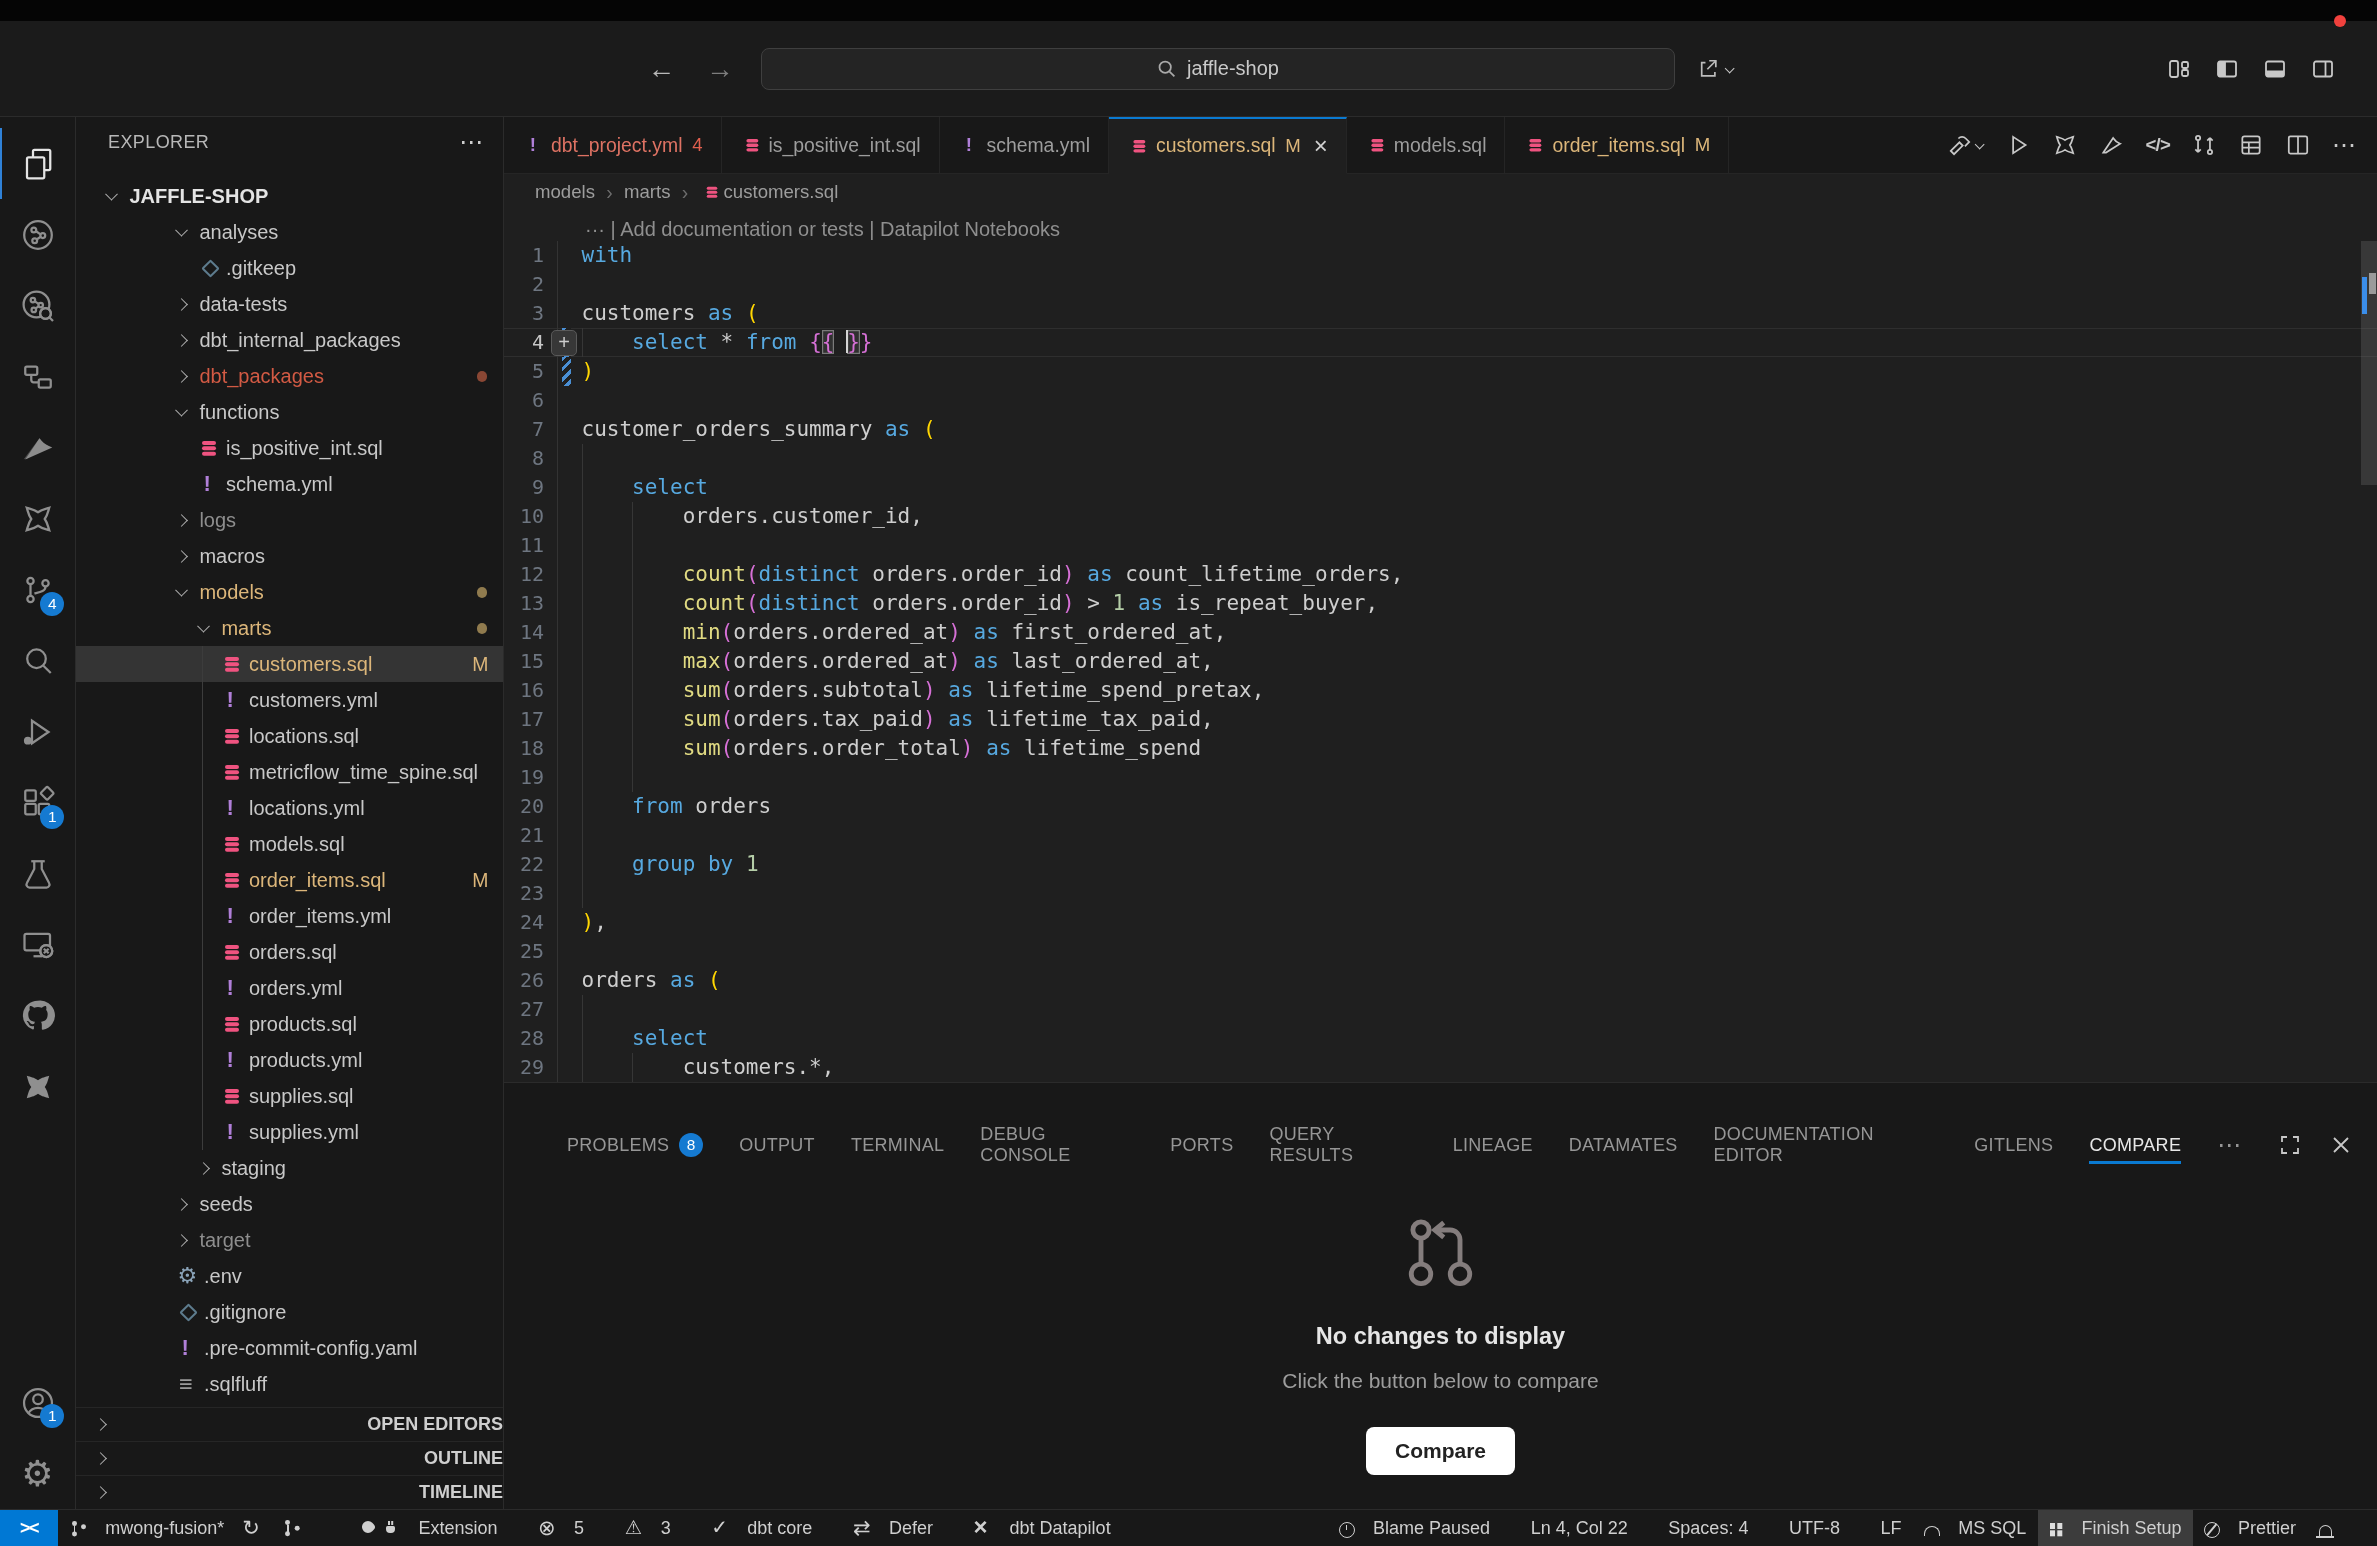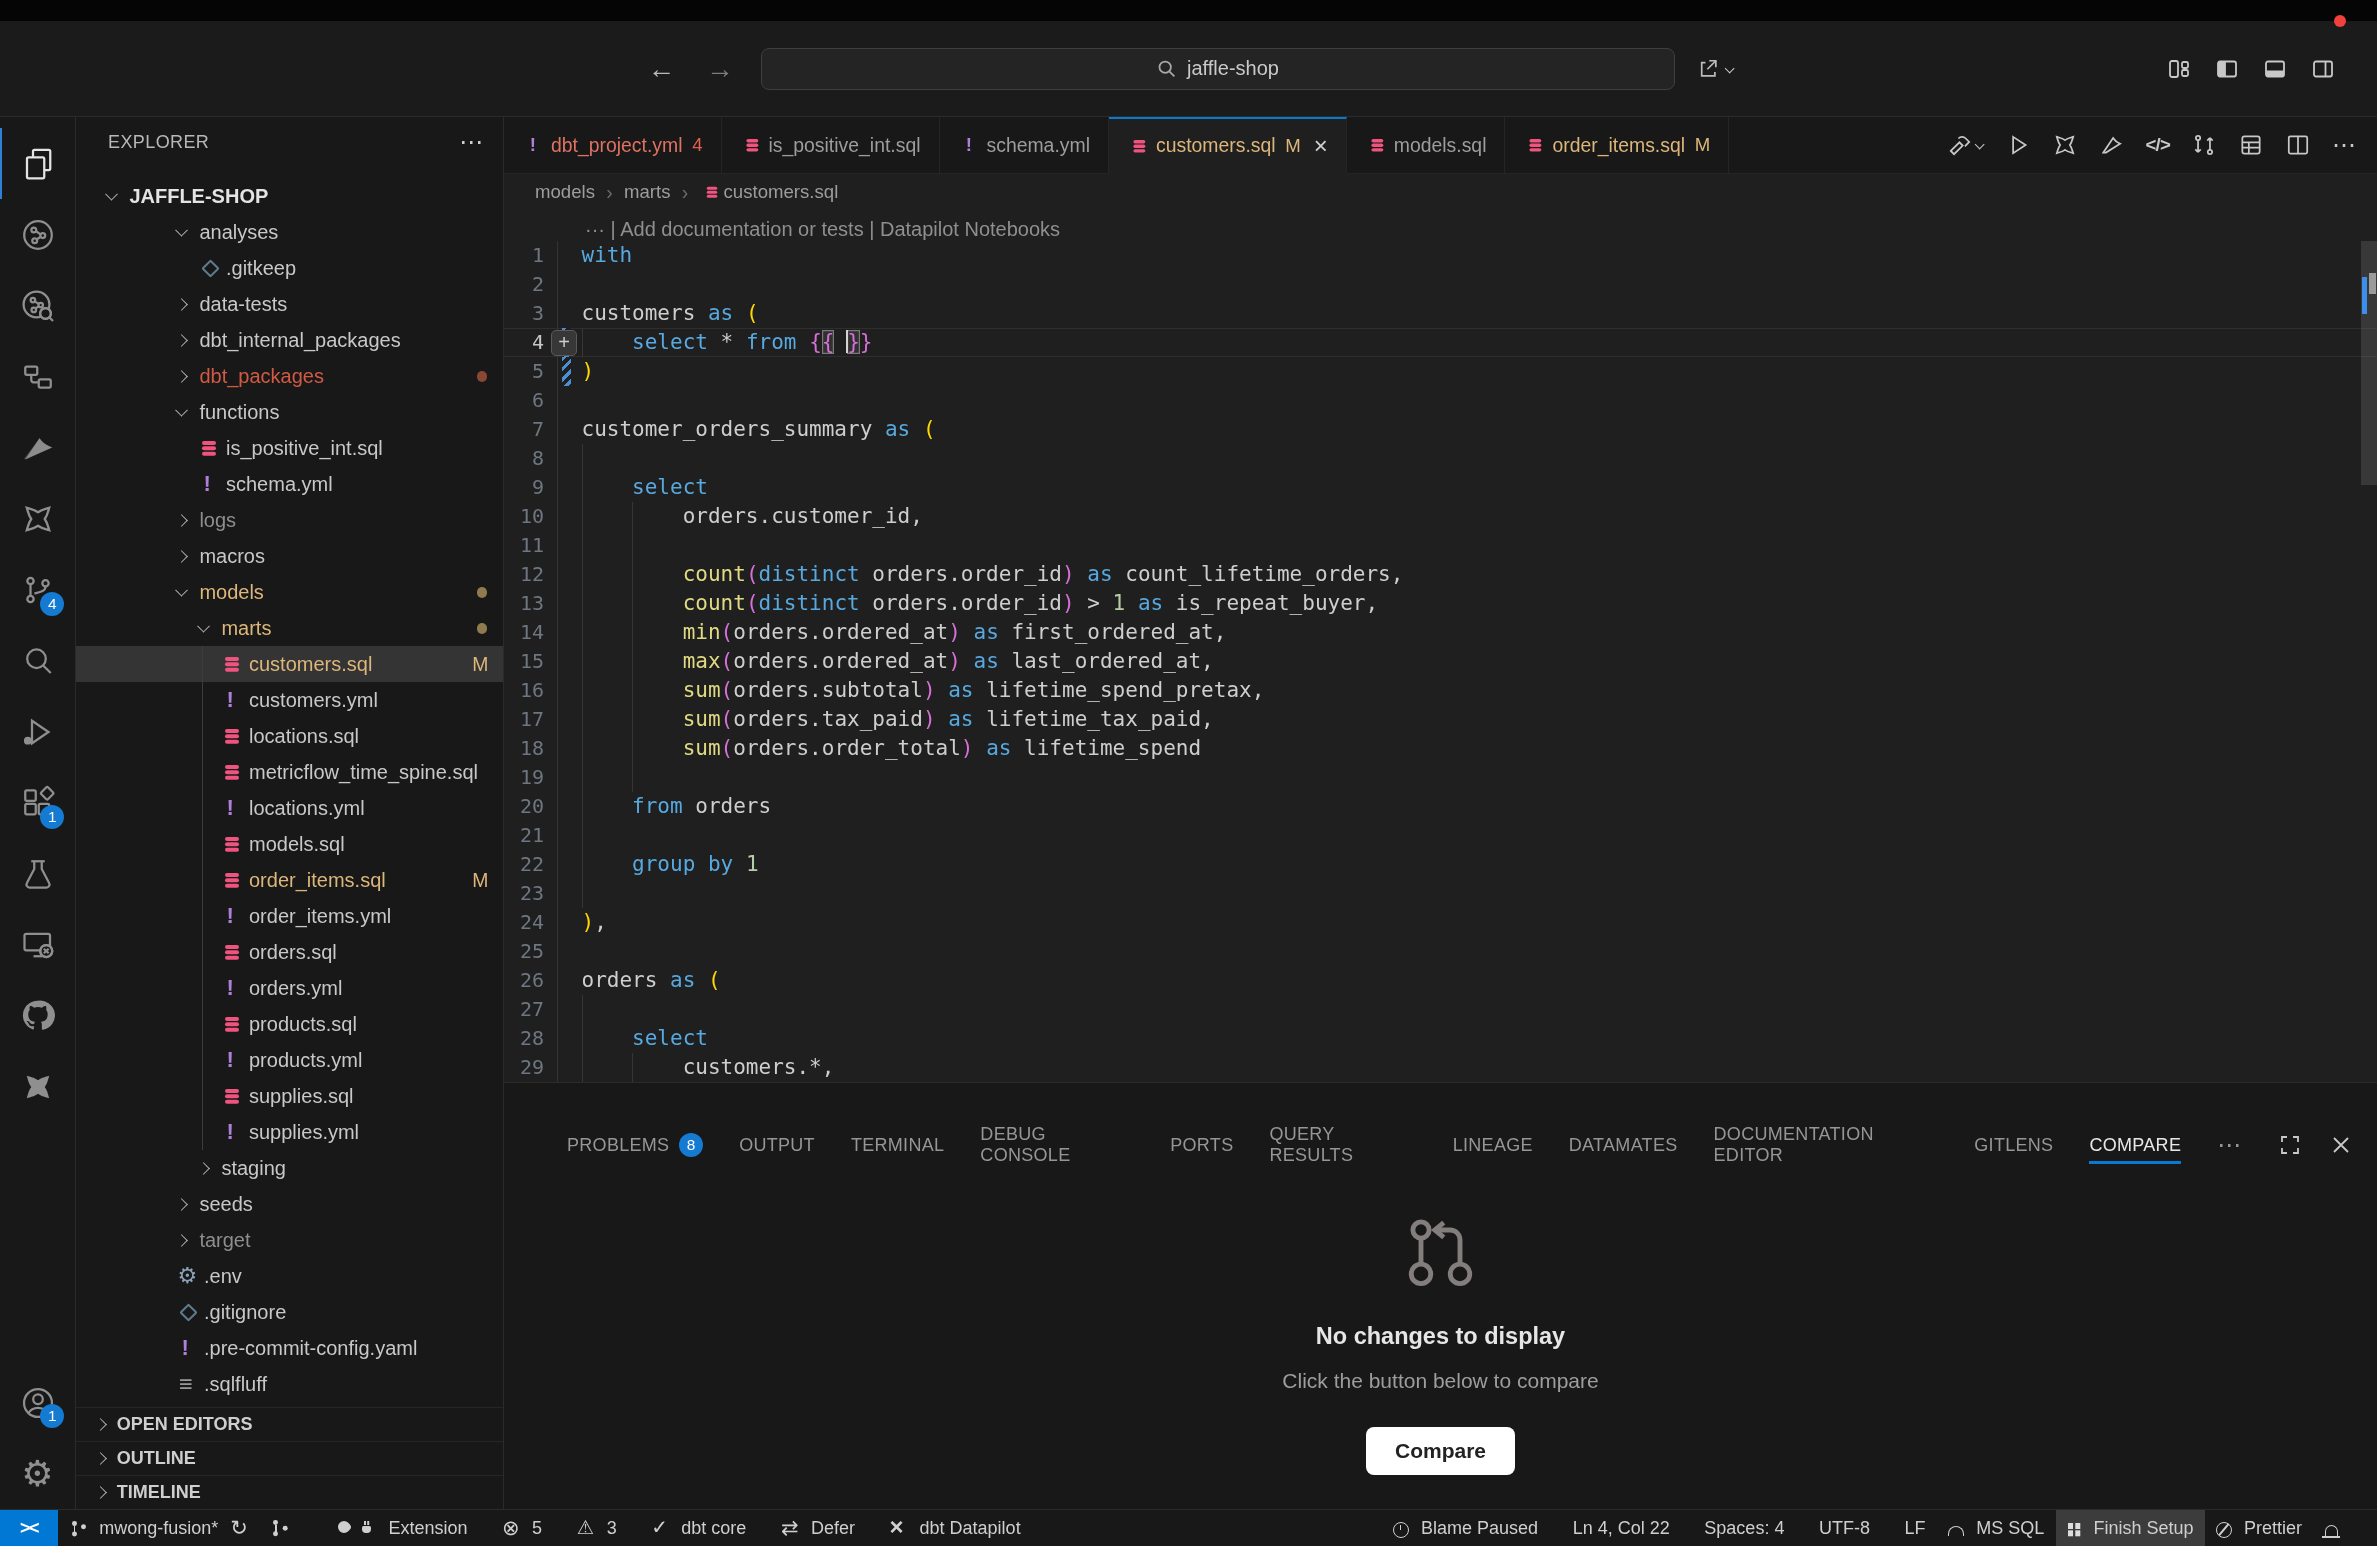--- a/index.html
+++ b/index.html
@@ -58,21 +58,21 @@
   .fi.list::before { content:"≡"; position:absolute; left:4px; line-height:36px; font-size:23.5px; color:#9a9a9a; }
   .tlab.root { font-weight:700; color:#e4e4e4; font-size:20px; }
   .tlab.mod { color:#dcb67a; }
   .tlab.err { color:#d25a44; }
   .tlab.dim { color:#8e8e8e; }
   .mbadge { margin-left:auto; margin-right:14.6px; color:#dcb67a; font-size:19.4px; }
   .dotbadge { margin-left:auto; margin-right:16px; width:10.5px; height:10.5px; border-radius:50%; }
   .dotbadge.red { background:#8a4734; }
   .dotbadge.olive { background:#907b4e; }
   .sb-sections { flex:none; }
-  .sbsec { height:34px; border-top:0.8px solid #262626; display:flex; align-items:center; padding-left:18px; font-weight:700; font-size:18px; color:#cfcfcf; }
+  .sbsec { height:34px; border-top:0.8px solid #262626; display:flex; align-items:center; padding-left:18px; font-weight:700; font-size:18px; color:#cfcfcf;justify-content:space-between; }
   .sbsec .chev { margin-right:11.3px; }
 
   
   .edcol { flex:1; display:flex; flex-direction:column; min-width:0; background:#1f1f1f; }
   .tabbar { height:57px; background:#181818; display:flex; align-items:stretch; border-bottom:0.8px solid #252525; flex:none; }
   .tab { display:flex; align-items:center; padding:0 18px; border-right:0.8px solid #252525; font-size:19.4px; position:relative; background:#181818; }
   .tab .fi { transform:scale(.85); }
   .tab.active { background:#1f1f1f; border-top:2.4px solid #0a7ad1; border-bottom:0.8px solid #1f1f1f; margin-bottom:-0.8px; }
   .tlabel.t-dim { color:#9d9d9d; } .tlabel.t-mod { color:#dcb67a; } .tlabel.t-err { color:#de7263; }
   .tsuffix { margin-left:9.7px; font-size:18.6px; }
@@ -125,21 +125,21 @@
   .pe-title { margin-top:27.5px; font-size:23.5px; font-weight:700; color:#e6e6e6; }
   .pe-sub { margin-top:19.4px; font-size:21px; color:#9d9d9d; }
   .pe-btn { margin-top:34px; background:#ffffff; color:#222222; font-size:21px; font-weight:600;
     padding:12px 29px; border-radius:8px; border:none; }
 
   
   .statusbar { height:37px; background:#181818; border-top:0.8px solid #2b2b2b; display:flex; align-items:stretch; font-size:18px; color:#cfcfcf; flex:none; }
   .remote { width:58px; background:#0078d4; color:#fff; display:flex; align-items:center; justify-content:center; font-size:18px; font-weight:700; letter-spacing:-1.6px; }
   .sgroup { display:flex; align-items:stretch; }
   .sgroup.right { margin-left:auto; padding-right:16px; }
-  .sitem { display:flex; align-items:center; gap:12px; padding:0 11.3px; white-space:nowrap; }
+  .sitem { display:flex; align-items:center; gap:18px; padding:0 11.3px; white-space:nowrap; }
   .sitem.hl { background:#3c3c3c; }
   .si { display:inline-block; position:relative; width:18px; height:19.4px; flex:none; }
   .si.branch::before { content:""; position:absolute; left:2.4px; top:2.4px; width:4.9px; height:4.9px; border-radius:50%; background:#cfcfcf;
     box-shadow:0 10.5px 0 #cfcfcf, 9px 3.2px 0 #cfcfcf; }
   .si.branch::after { content:""; position:absolute; left:4.4px; top:7.3px; width:1.6px; height:6.5px; background:#cfcfcf; }
   .si.sync::before { content:"↻"; font-size:21px; line-height:19.4px; }
   .si.scmgraph::before { content:""; position:absolute; left:2.4px; top:1.6px; width:4.9px; height:4.9px; border-radius:50%; background:#cfcfcf;
     box-shadow:0 11.3px 0 #cfcfcf, 9.7px 5.7px 0 #cfcfcf; }
   .si.scmgraph::after { content:""; position:absolute; left:4.4px; top:6.5px; width:1.6px; height:7.3px; background:#cfcfcf; }
   .si.rocket::before { content:""; position:absolute; left:2.4px; top:3.2px; width:12px; height:12px; background:#cfcfcf; border-radius:50% 4px 50% 50%; transform:rotate(45deg); }

